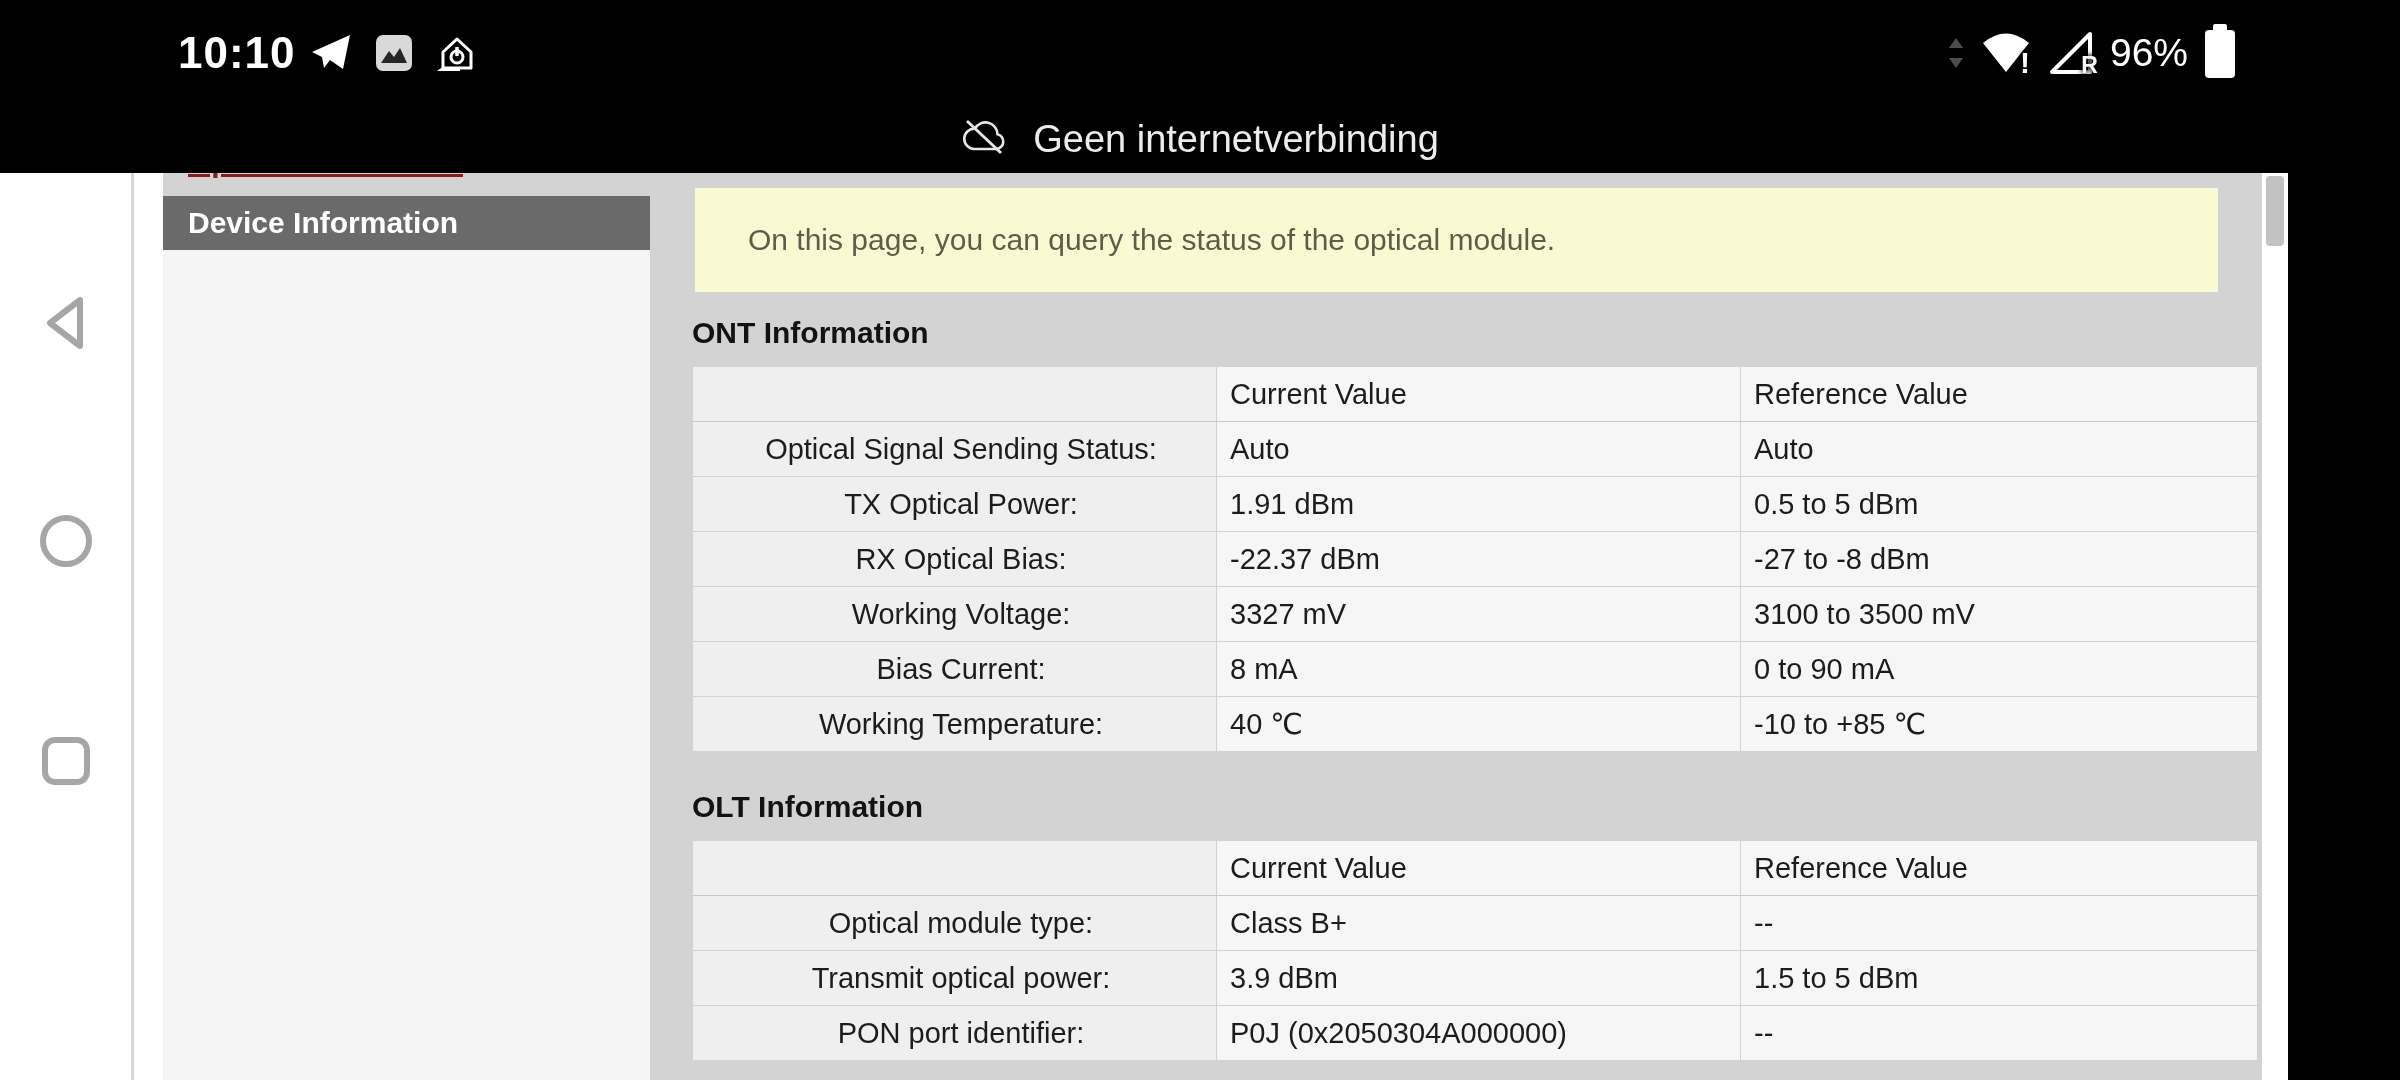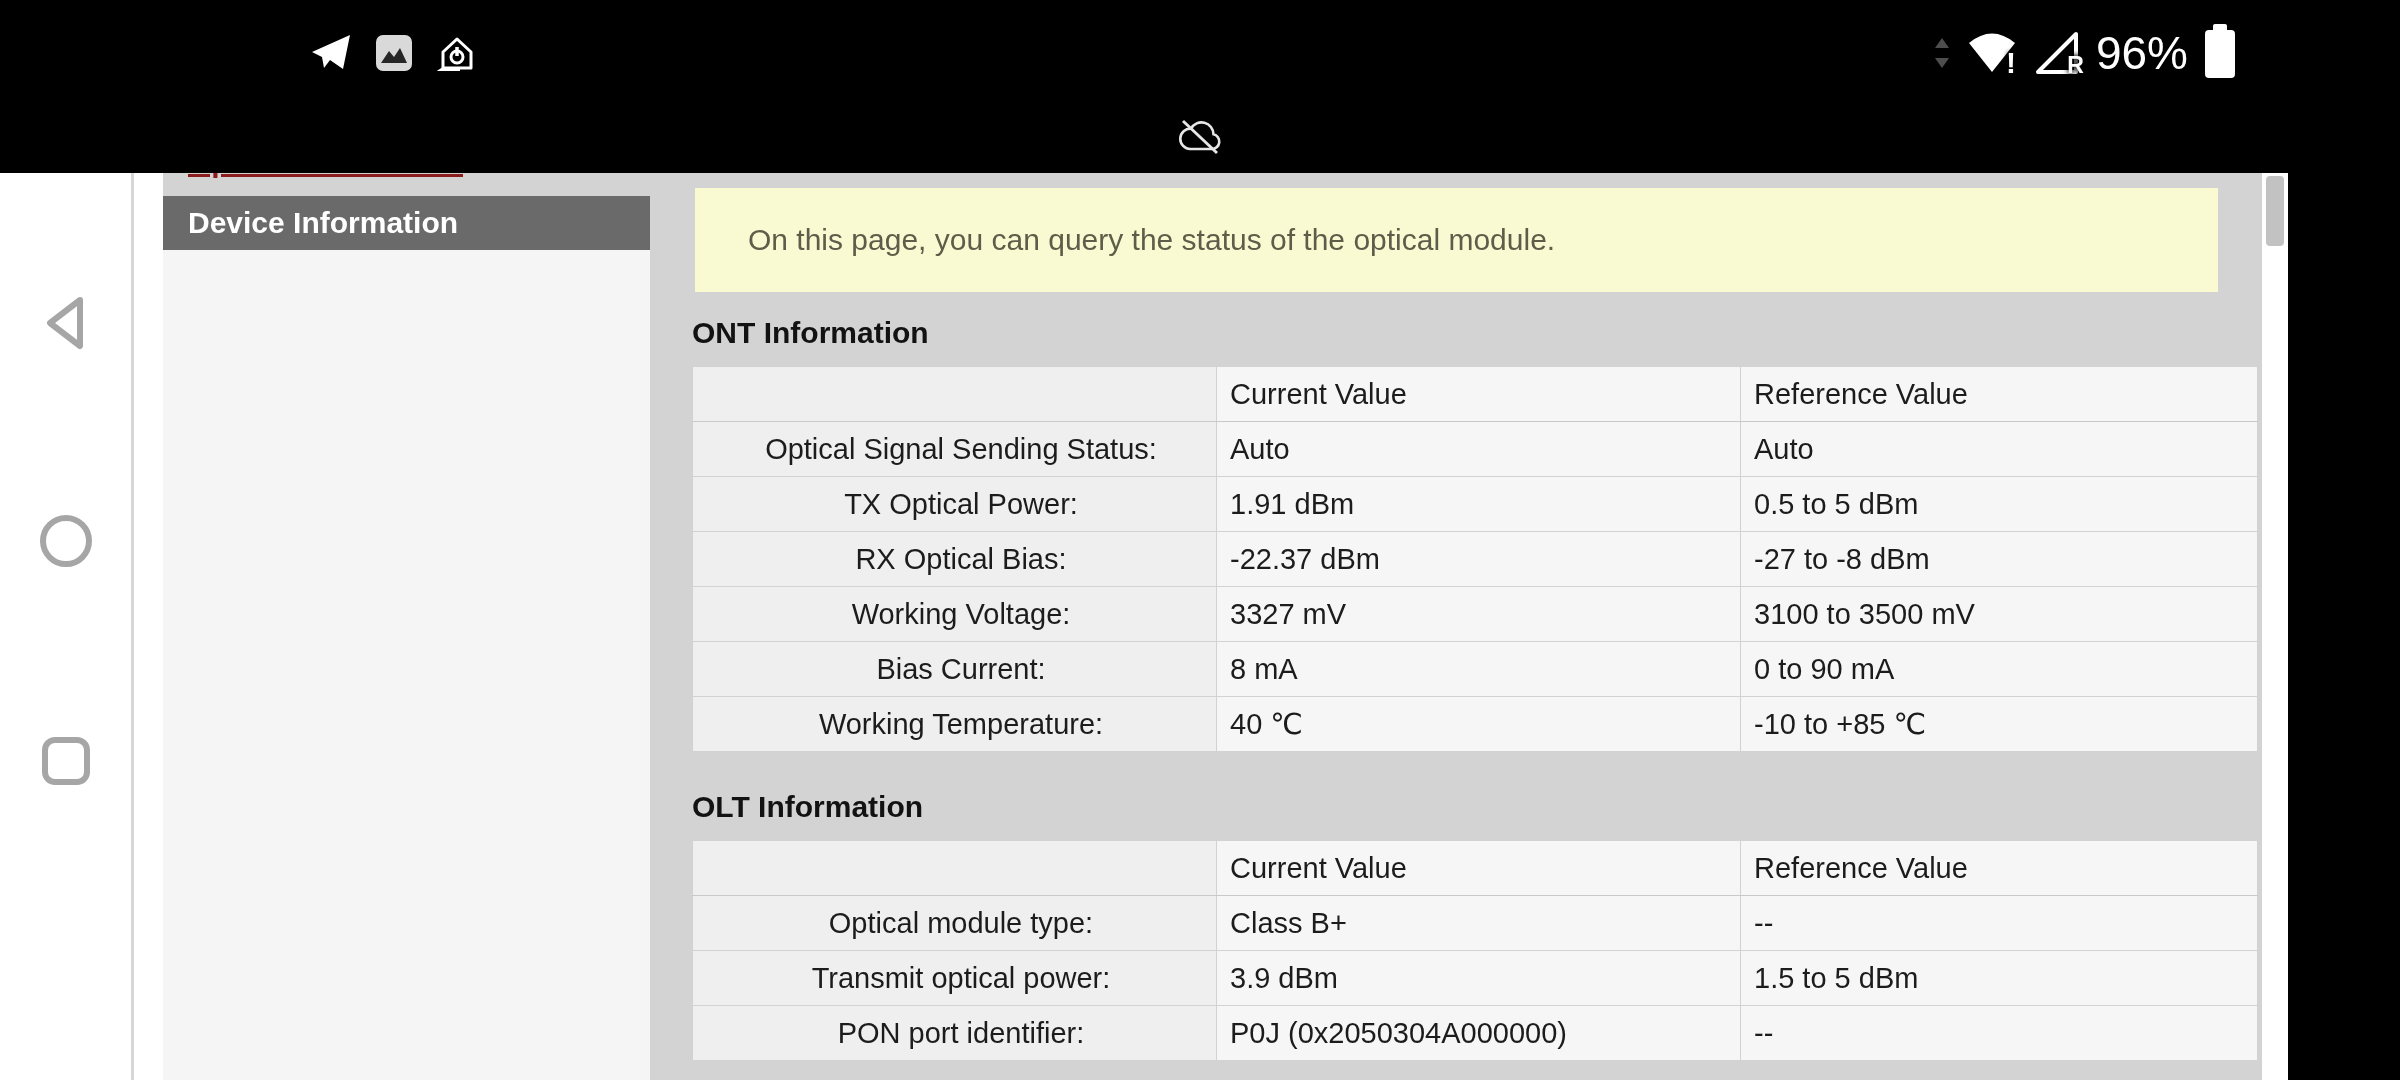--- a/index.html
+++ b/index.html
@@ -9,21 +9,21 @@
     -webkit-font-smoothing:antialiased;
   }
   
   .black-header{position:absolute;left:0;top:0;width:2400px;height:173px;background:#000;}
   .statusbar{position:absolute;left:0;top:0;width:2400px;height:105px;}
   .clock{position:absolute;left:178px;top:0;height:105px;display:flex;align-items:center;
          color:#fff;font-size:44px;font-weight:600;letter-spacing:1px;}
   .sb-left-icons{position:absolute;left:310px;top:0;height:105px;display:flex;align-items:center;gap:22px;}
   .sb-right{position:absolute;right:164px;top:0;height:105px;display:flex;align-items:center;gap:16px;}
   .sb-icon{display:flex;align-items:center;justify-content:center;}
-  .pct{color:#fff;font-size:46px;font-weight:500;}
+  .pct{color:#fff;font-size:39px;font-weight:500;}
   .wifi-wrap{position:relative;width:52px;height:46px;}
   .wifi-excl{position:absolute;right:2px;bottom:-4px;color:#fff;font-size:30px;font-weight:700;
              text-shadow:0 0 6px #000,0 0 4px #000;}
   .sig-wrap{position:relative;width:46px;height:44px;}
   .sig-r{position:absolute;right:-4px;bottom:-4px;color:#fff;font-size:23px;font-weight:700;
          text-shadow:0 0 6px #000,0 0 4px #000;}
   .bat{position:relative;width:32px;height:58px;display:flex;flex-direction:column;align-items:center;}
   .bat-nub{width:14px;height:6px;background:#fff;border-radius:2px 2px 0 0;}
   .bat-body{width:30px;height:48px;background:#fff;border-radius:4px;}
   .titlebar{position:absolute;left:0;top:105px;width:2400px;height:68px;
@@ -61,20 +61,21 @@
   .scroll-thumb{position:absolute;left:4px;top:3px;width:18px;height:70px;background:#c2c2c2;border-radius:4px;}
   .cutout{position:absolute;left:2288px;top:173px;width:112px;height:907px;background:#000;}
 </style>
 </head>
 <body>
 
 <div id="screen">
 
   <div class="black-header">
     <div class="statusbar">
+      <div class="clock">10:10</div>
 
       <div class="sb-left-icons">
         <span class="sb-icon">
           <svg width="42" height="40" viewBox="0 0 42 40">
             <polygon points="2,19 40,2 33,36 20,27 14,35 12,24" fill="#fff"></polygon>
           </svg>
         </span>
         <span class="sb-icon">
           <svg width="40" height="40" viewBox="0 0 40 40">
             <rect x="2" y="2" width="36" height="36" rx="7" fill="#d9d9d9"></rect>
@@ -118,20 +119,21 @@
       </div>
     </div>
 
     <div class="titlebar">
       <span>
         <svg width="46" height="42" viewBox="0 0 46 42" fill="none" stroke="#e6e6e6" stroke-width="2.6">
           <path d="M13 33 H35 a7.5 7.5 0 0 0 1.5 -14.8 A12 12 0 0 0 14 12.6 A9.5 9.5 0 0 0 13 33 Z"></path>
           <line x1="6" y1="5" x2="40" y2="37" stroke-width="3"></line>
         </svg>
       </span>
+      <span class="titlebar-text">Geen internetverbinding</span>
     </div>
   </div>
 
   <div class="nav-strip">
     <div class="nav-btn" style="top:90px;">
       <svg width="52" height="58" viewBox="0 0 52 58" fill="none" stroke="#a6a6a6" stroke-width="6" stroke-linejoin="round">
         <polygon points="40,6 10,29 40,52"></polygon>
       </svg>
     </div>
     <div class="nav-btn" style="top:308px;">

